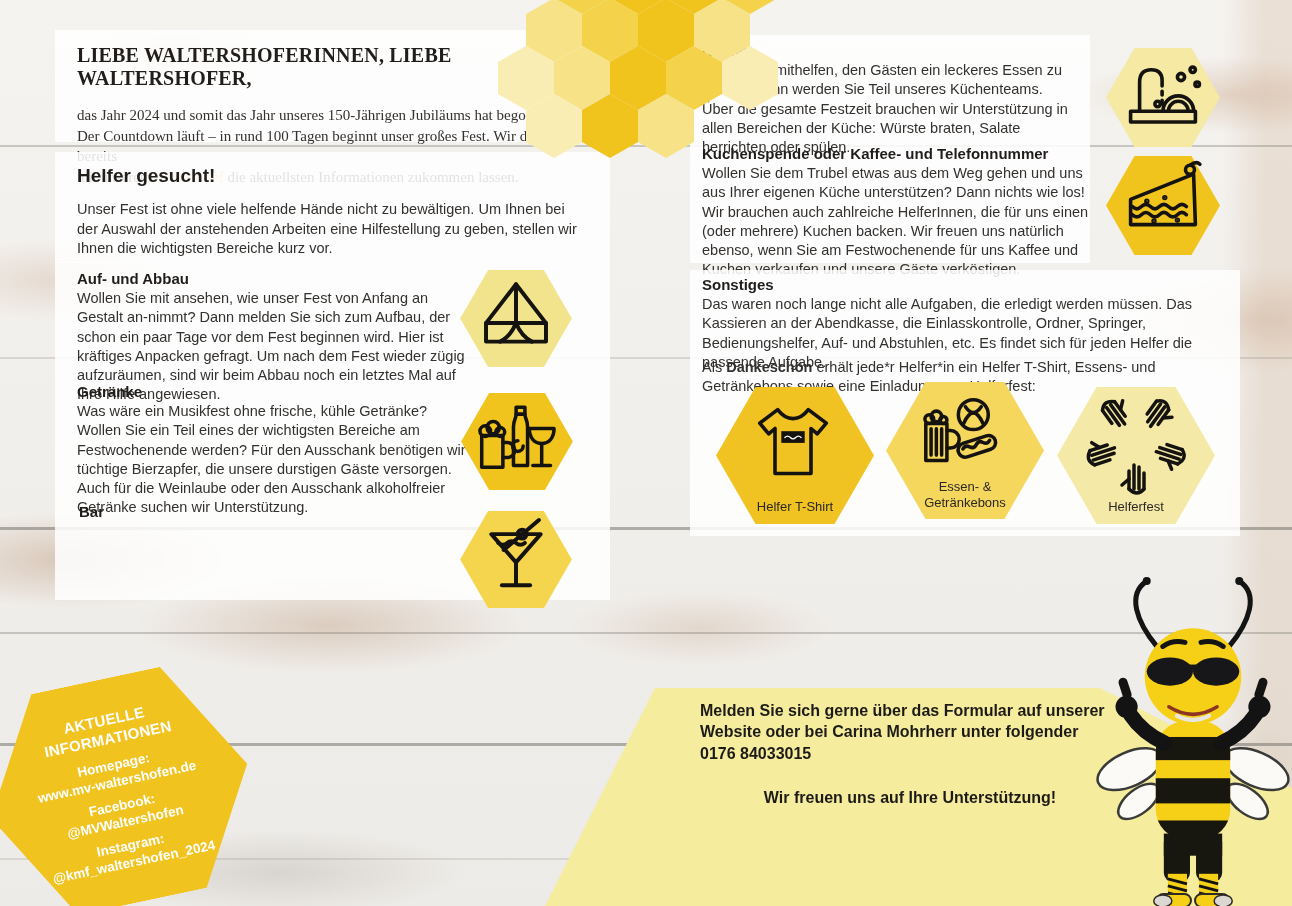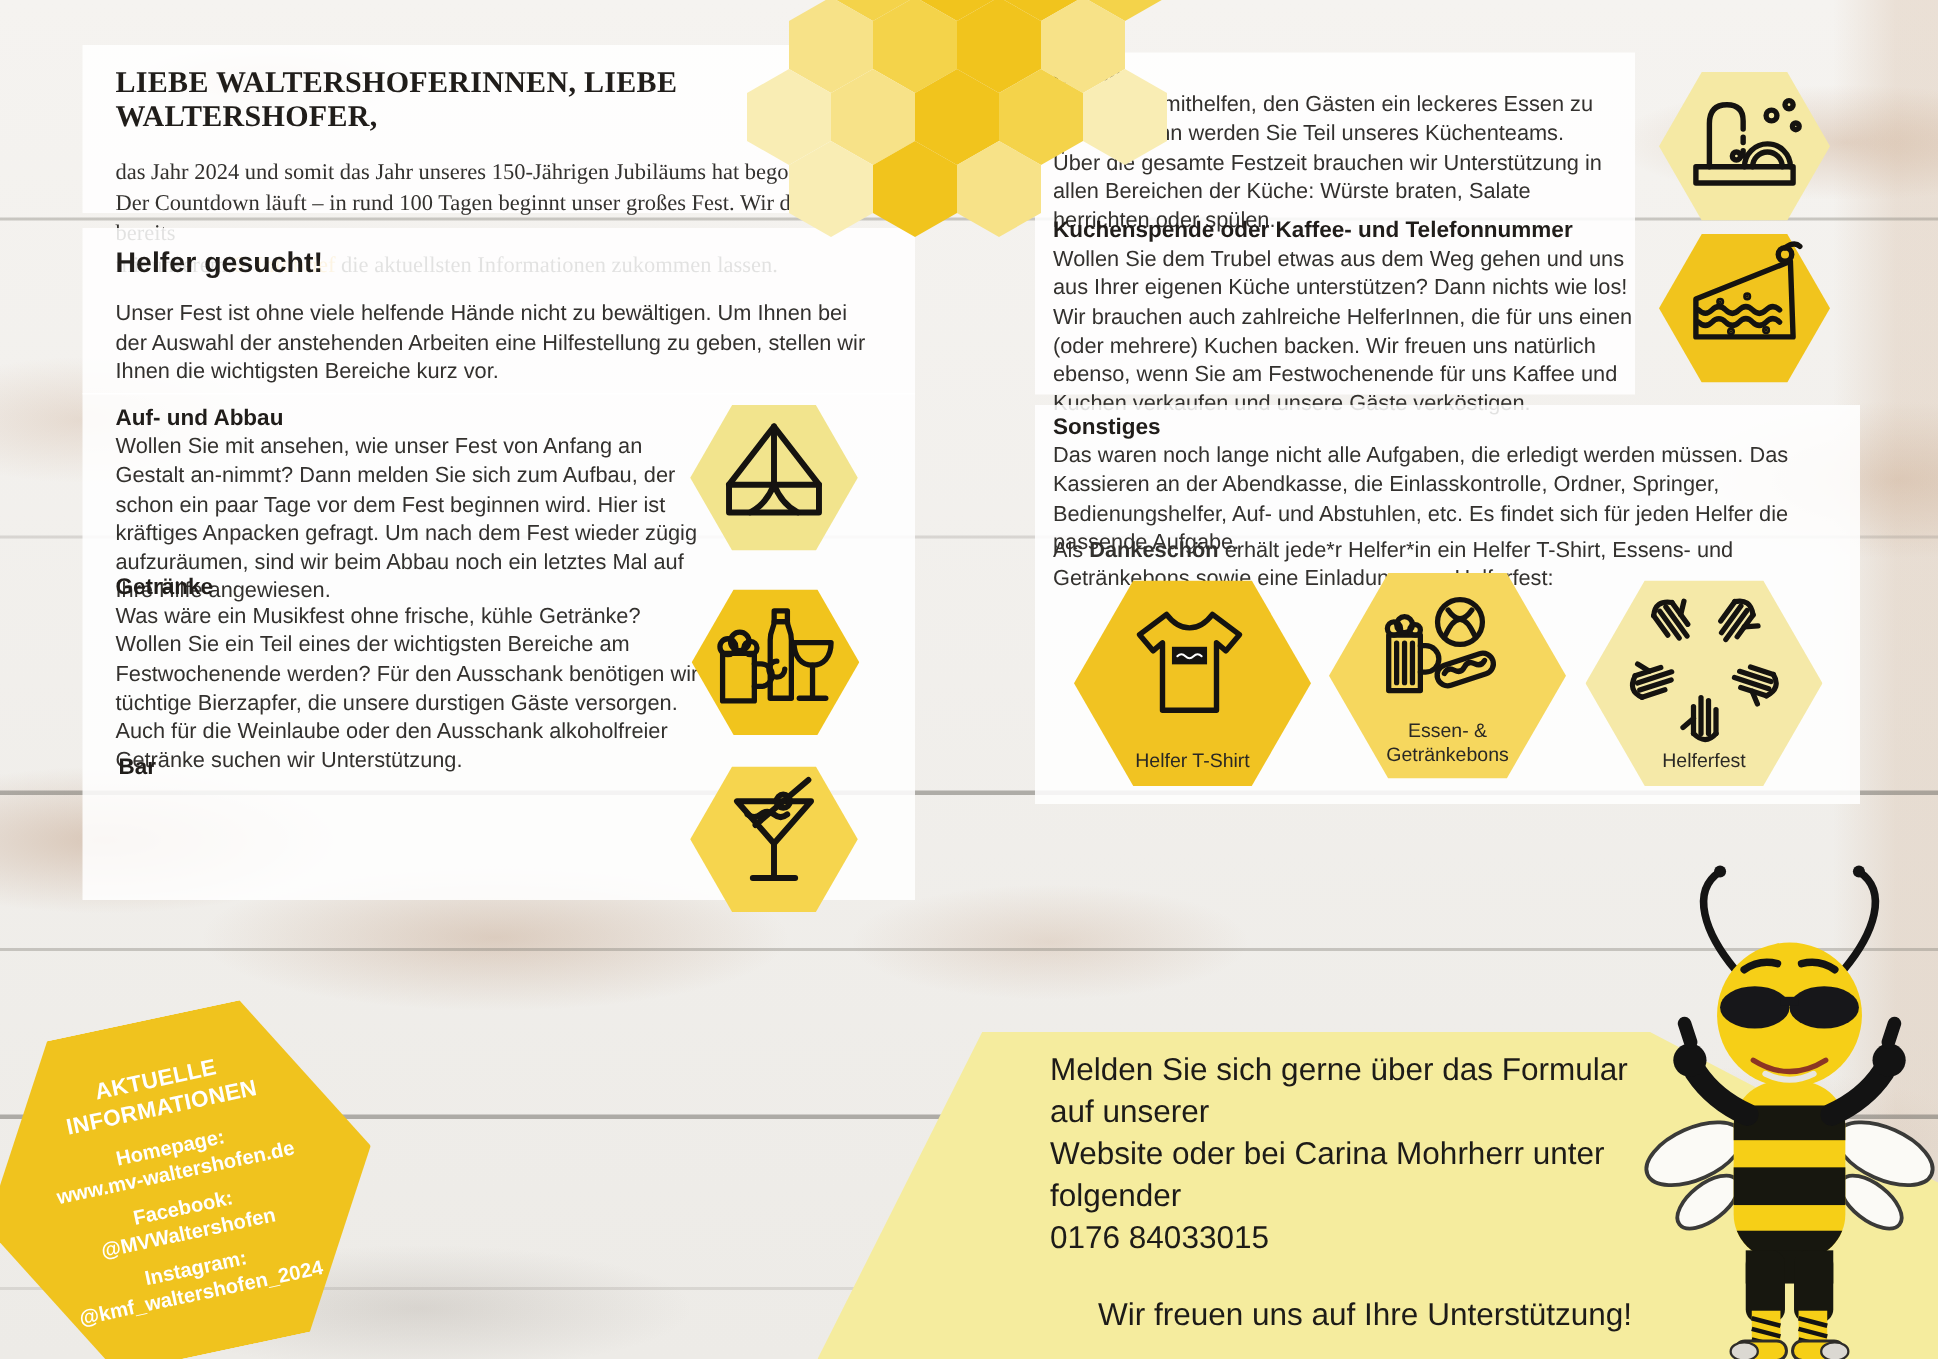--- a/index.html
+++ b/index.html
@@ -35,21 +35,21 @@
   .sect{position:absolute;}
   .sect h3{margin:0 0 2px;font-size:15px;color:#201d1a;}
   .sect p{margin:0;font-size:14.5px;line-height:1.33;}
   
   .hex{position:absolute;z-index:2;}
   .hex-label{font-family:"Liberation Sans",sans-serif;font-size:13px;fill:#2a2824;}
   
   .bottom-poly{position:absolute;left:545px;top:688px;width:747px;height:218px;z-index:1;
     background:#f5ec9e;clip-path:polygon(14.7% 0,74.3% 0,100% 46%,100% 100%,0 100%);}
   .contact{position:absolute;left:700px;top:700px;width:420px;z-index:3;
-    font-weight:normal;font-size:21px;line-height:1.33;color:#1d1b18;}
+    font-weight:bold;font-size:16px;line-height:1.33;color:#1d1b18;}
   .contact .closing{margin-top:23px;text-align:center;}
   
   .info-hex{position:absolute;left:-12px;top:678px;width:262px;height:226px;z-index:3;
     background:#f0c31e;transform:rotate(-12deg);
     clip-path:polygon(25% 0,75% 0,100% 50%,75% 100%,25% 100%,0 50%);
     display:flex;align-items:center;justify-content:center;text-align:center;color:#fff;}
   .ih-title{font-size:15px;font-weight:bold;line-height:1.25;letter-spacing:.3px;margin-bottom:10px;}
   .ih-item{font-size:13.5px;font-weight:bold;line-height:1.22;margin-top:8px;}
   .honeycomb,.bee{position:absolute;z-index:3;}
   .bee{z-index:4;}

